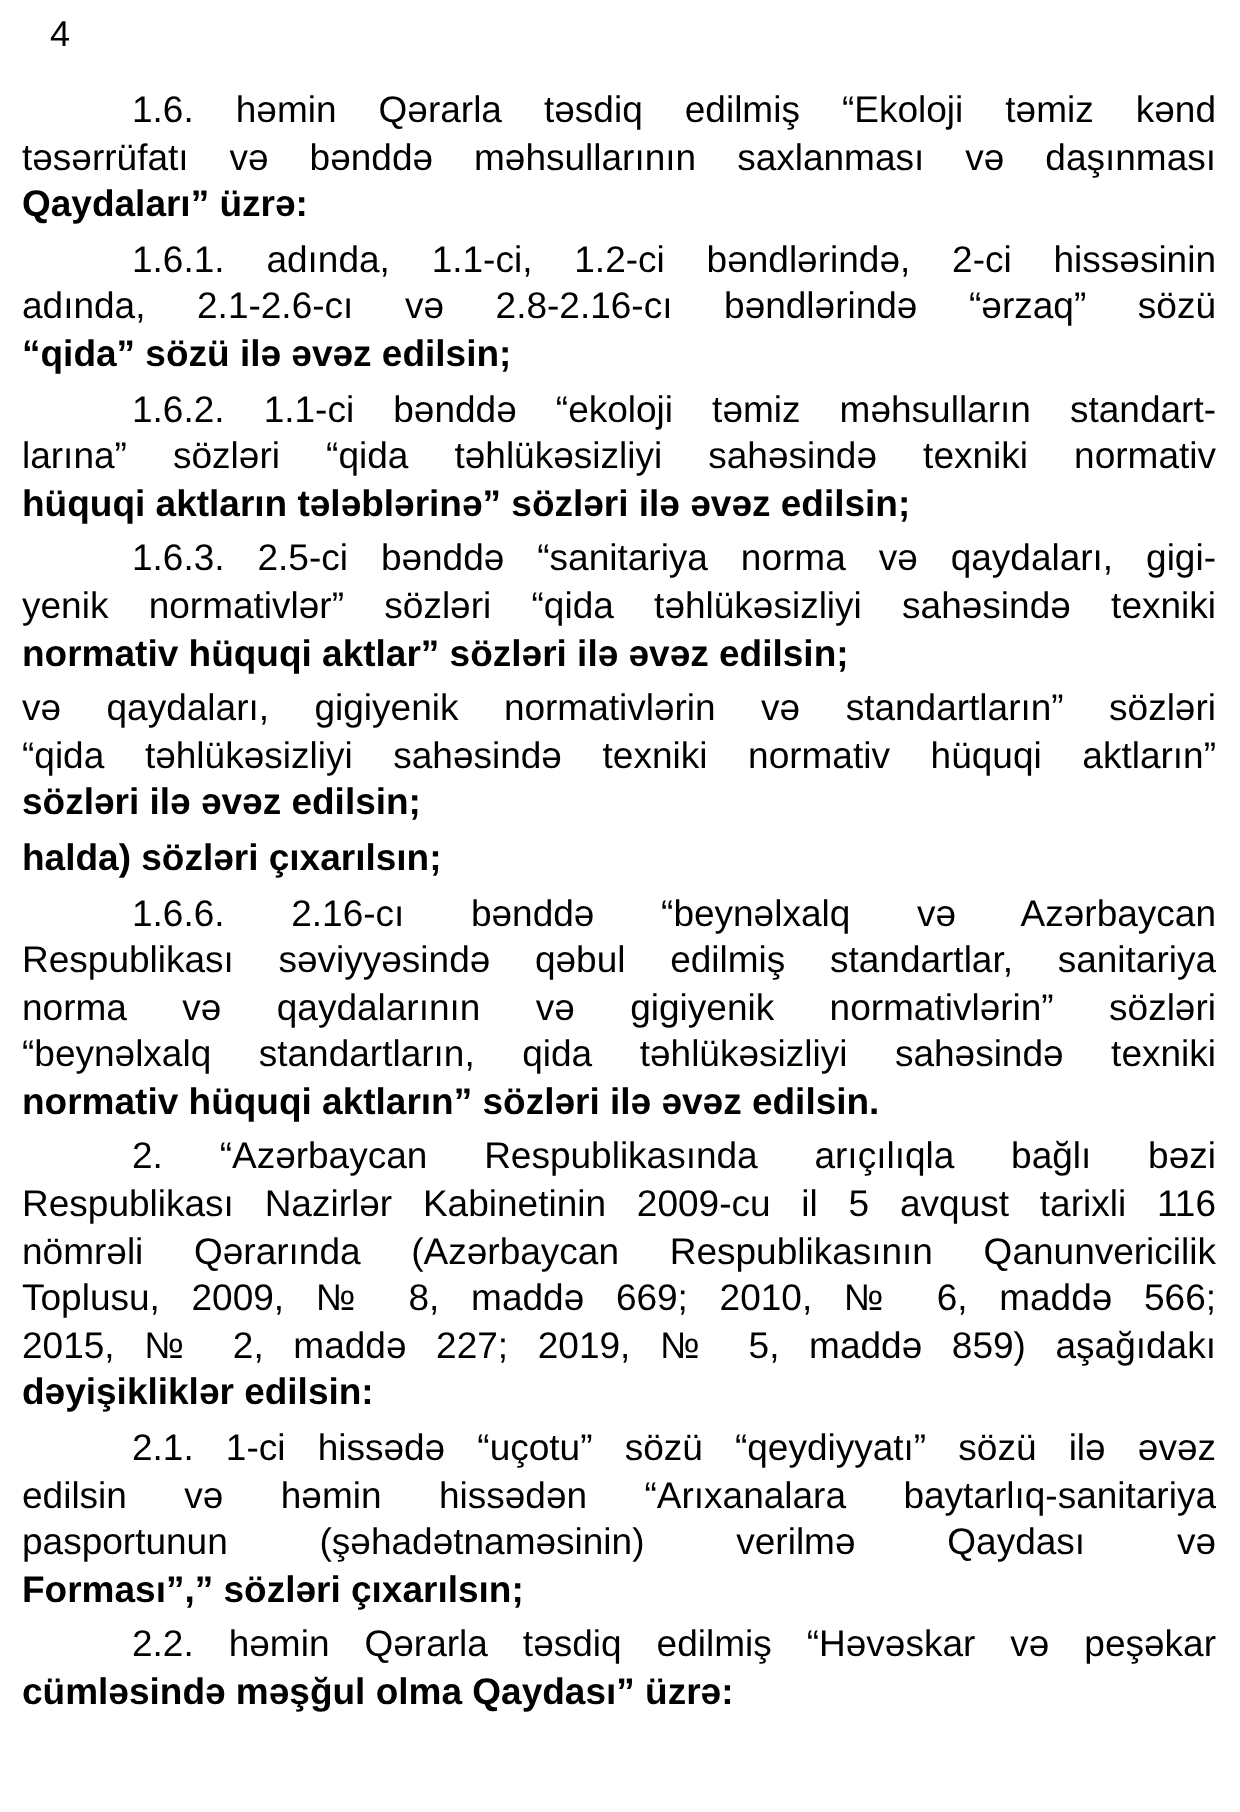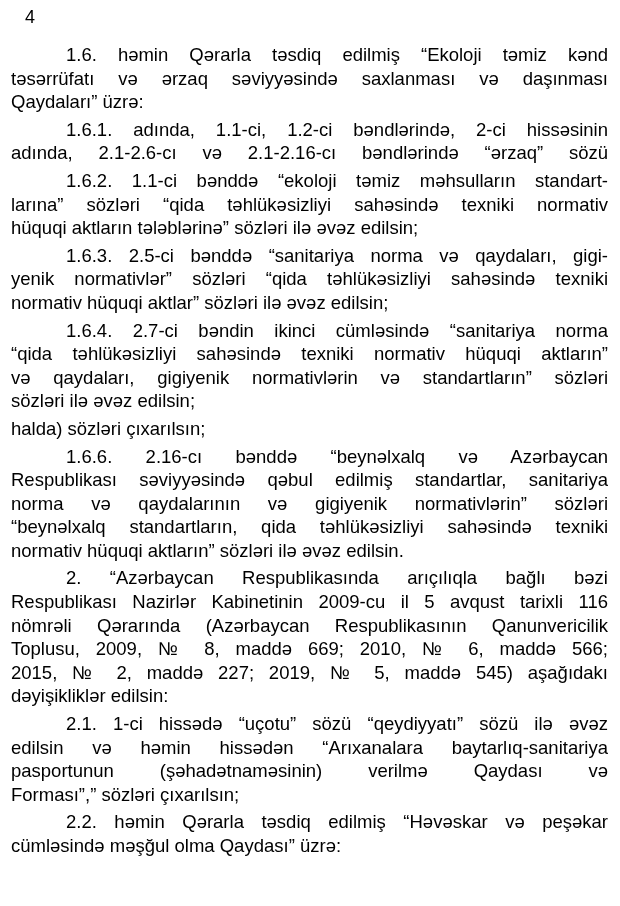--- a/index.html
+++ b/index.html
@@ -32,69 +32,69 @@
   }
   .para { margin: 4px; }
   .line {
     text-align: justify;
     text-align-last: justify;
     white-space: normal;
     overflow: hidden;
     height: 23.6px;
   }
   .line.first { padding-left: 55px; }
-  .line.last { text-align-last: left; }
+  .line.last { text-align-last: left; font-weight: bold; }
 </style>
 </head>
 <body>
 
 <div class="page">
   <div class="page-number">4</div>
   <div class="document-body">
       <div class="para">
         <div class="line first">1.6. həmin Qərarla təsdiq edilmiş “Ekoloji təmiz kənd</div>
-        <div class="line">təsərrüfatı və ərzaq səviyyəsində saxlanması və daşınması</div>
+        <div class="line">təsərrüfatı və bənddə məhsullarının saxlanması və daşınması</div>
         <div class="line last">Qaydaları” üzrə:</div>
       </div>
       <div class="para">
         <div class="line first">1.6.1. adında, 1.1-ci, 1.2-ci bəndlərində, 2-ci hissəsinin</div>
-        <div class="line">adında, 2.1-2.6-cı və 2.1-2.16-cı bəndlərində “ərzaq” sözü</div>
+        <div class="line">adında, 2.1-2.6-cı və 2.8-2.16-cı bəndlərində “ərzaq” sözü</div>
+        <div class="line last">“qida” sözü ilə əvəz edilsin;</div>
       </div>
       <div class="para">
         <div class="line first">1.6.2. 1.1-ci bənddə “ekoloji təmiz məhsulların standart-</div>
         <div class="line">larına” sözləri “qida təhlükəsizliyi sahəsində texniki normativ</div>
         <div class="line last">hüquqi aktların tələblərinə” sözləri ilə əvəz edilsin;</div>
       </div>
       <div class="para">
         <div class="line first">1.6.3. 2.5-ci bənddə “sanitariya norma və qaydaları, gigi-</div>
         <div class="line">yenik normativlər” sözləri “qida təhlükəsizliyi sahəsində texniki</div>
         <div class="line last">normativ hüquqi aktlar” sözləri ilə əvəz edilsin;</div>
       </div>
       <div class="para">
-        <div class="line first">1.6.4. 2.7-ci bəndin ikinci cümləsində “sanitariya norma</div>
+        <div class="line">və qaydaları, gigiyenik normativlərin və standartların” sözləri</div>
         <div class="line">“qida təhlükəsizliyi sahəsində texniki normativ hüquqi aktların”</div>
-        <div class="line">və qaydaları, gigiyenik normativlərin və standartların” sözləri</div>
         <div class="line last">sözləri ilə əvəz edilsin;</div>
       </div>
       <div class="para">
         <div class="line last">halda) sözləri çıxarılsın;</div>
       </div>
       <div class="para">
         <div class="line first">1.6.6. 2.16-cı bənddə “beynəlxalq və Azərbaycan</div>
         <div class="line">Respublikası səviyyəsində qəbul edilmiş standartlar, sanitariya</div>
         <div class="line">norma və qaydalarının və gigiyenik normativlərin” sözləri</div>
         <div class="line">“beynəlxalq standartların, qida təhlükəsizliyi sahəsində texniki</div>
         <div class="line last">normativ hüquqi aktların” sözləri ilə əvəz edilsin.</div>
       </div>
       <div class="para">
         <div class="line first">2. “Azərbaycan Respublikasında arıçılıqla bağlı bəzi</div>
         <div class="line">Respublikası Nazirlər Kabinetinin 2009-cu il 5 avqust tarixli 116</div>
         <div class="line">nömrəli Qərarında (Azərbaycan Respublikasının Qanunvericilik</div>
         <div class="line">Toplusu, 2009, № 8, maddə 669; 2010, № 6, maddə 566;</div>
-        <div class="line">2015, № 2, maddə 227; 2019, № 5, maddə 545) aşağıdakı</div>
+        <div class="line">2015, № 2, maddə 227; 2019, № 5, maddə 859) aşağıdakı</div>
         <div class="line last">dəyişikliklər edilsin:</div>
       </div>
       <div class="para">
         <div class="line first">2.1. 1-ci hissədə “uçotu” sözü “qeydiyyatı” sözü ilə əvəz</div>
         <div class="line">edilsin və həmin hissədən “Arıxanalara baytarlıq-sanitariya</div>
         <div class="line">pasportunun (şəhadətnaməsinin) verilmə Qaydası və</div>
         <div class="line last">Forması”,” sözləri çıxarılsın;</div>
       </div>
       <div class="para">
         <div class="line first">2.2. həmin Qərarla təsdiq edilmiş “Həvəskar və peşəkar</div>

